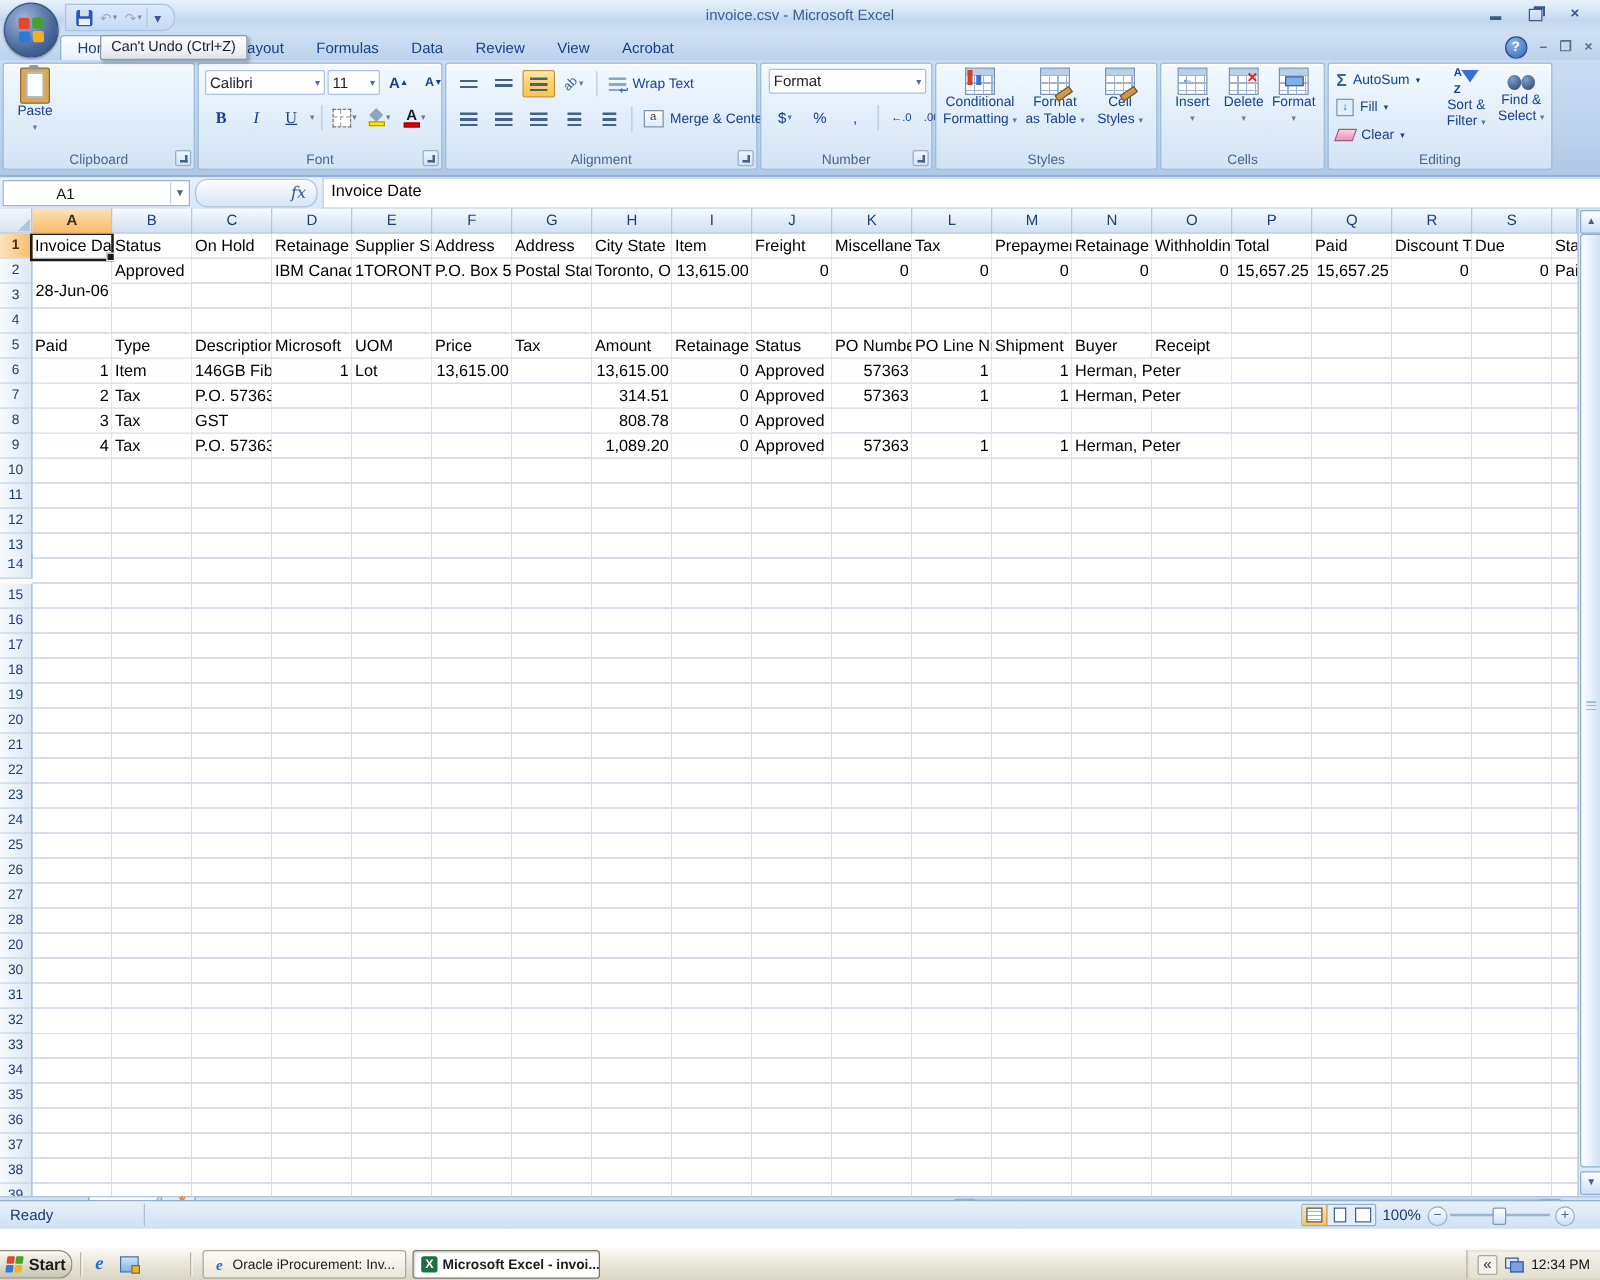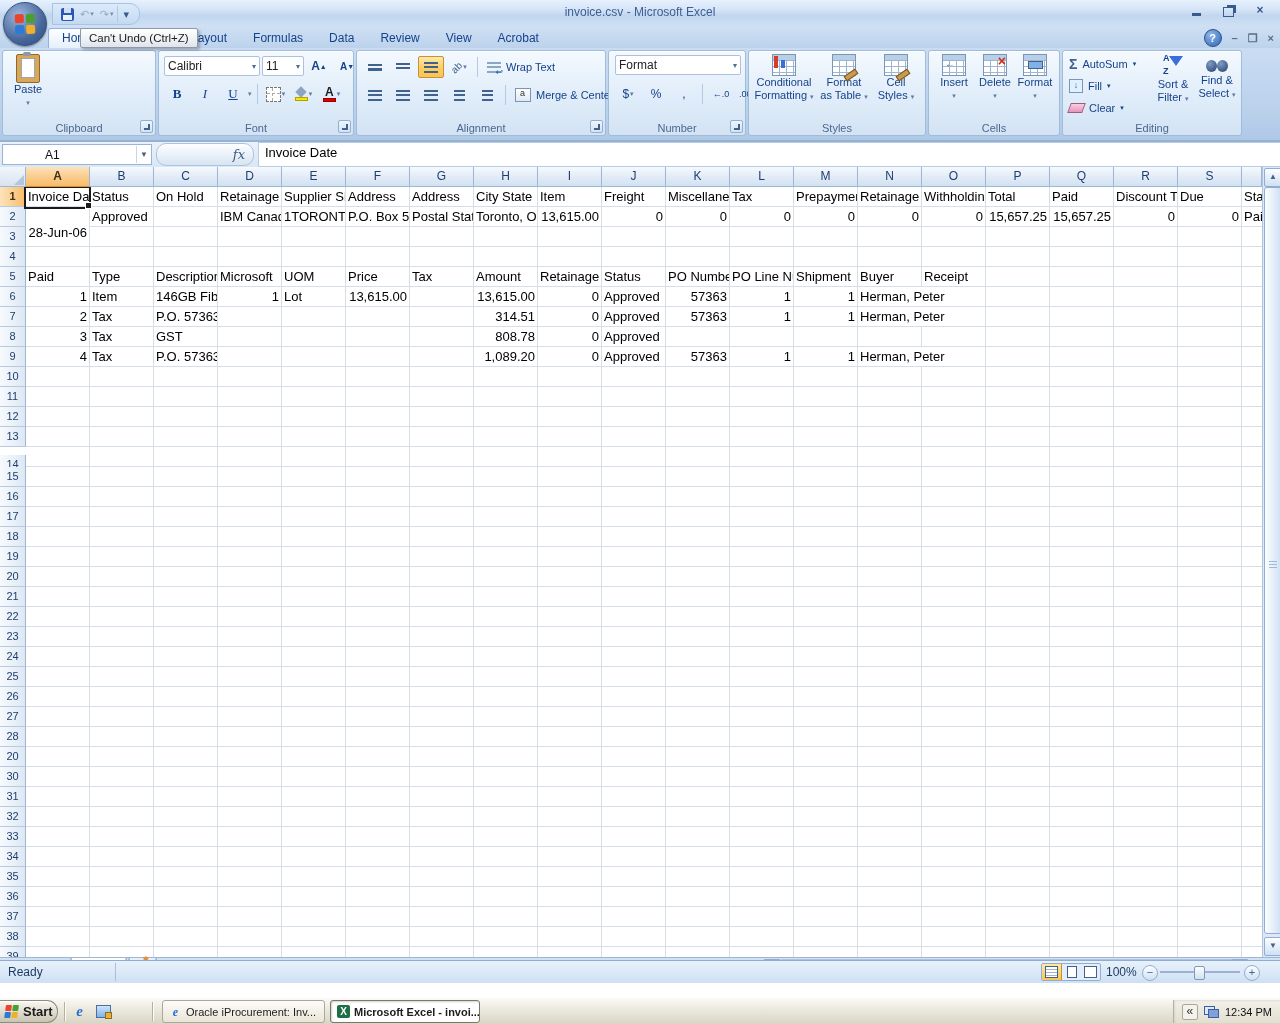--- a/index.html
+++ b/index.html
@@ -614,21 +614,21 @@
         <div class="rowhdr" style="top: 60px;">4</div>
         <div class="rowhdr" style="top: 80px;">5</div>
         <div class="rowhdr" style="top: 100px;">6</div>
         <div class="rowhdr" style="top: 120px;">7</div>
         <div class="rowhdr" style="top: 140px;">8</div>
         <div class="rowhdr" style="top: 160px;">9</div>
         <div class="rowhdr" style="top: 180px;">10</div>
         <div class="rowhdr" style="top: 200px;">11</div>
         <div class="rowhdr" style="top: 220px;">12</div>
         <div class="rowhdr" style="top: 240px;">13</div>
-        <div class="rowhdr" style="top: 268px;">14</div>
+        <div class="rowhdr" style="top: 256px; font-family: Liberation Mono, monospace;">14</div>
         <div class="rowhdr" style="top: 280px;">15</div>
         <div class="rowhdr" style="top: 300px;">16</div>
         <div class="rowhdr" style="top: 320px;">17</div>
         <div class="rowhdr" style="top: 340px;">18</div>
         <div class="rowhdr" style="top: 360px;">19</div>
         <div class="rowhdr" style="top: 380px;">20</div>
         <div class="rowhdr" style="top: 400px;">21</div>
         <div class="rowhdr" style="top: 420px;">22</div>
         <div class="rowhdr" style="top: 440px;">23</div>
         <div class="rowhdr" style="top: 460px;">24</div>

